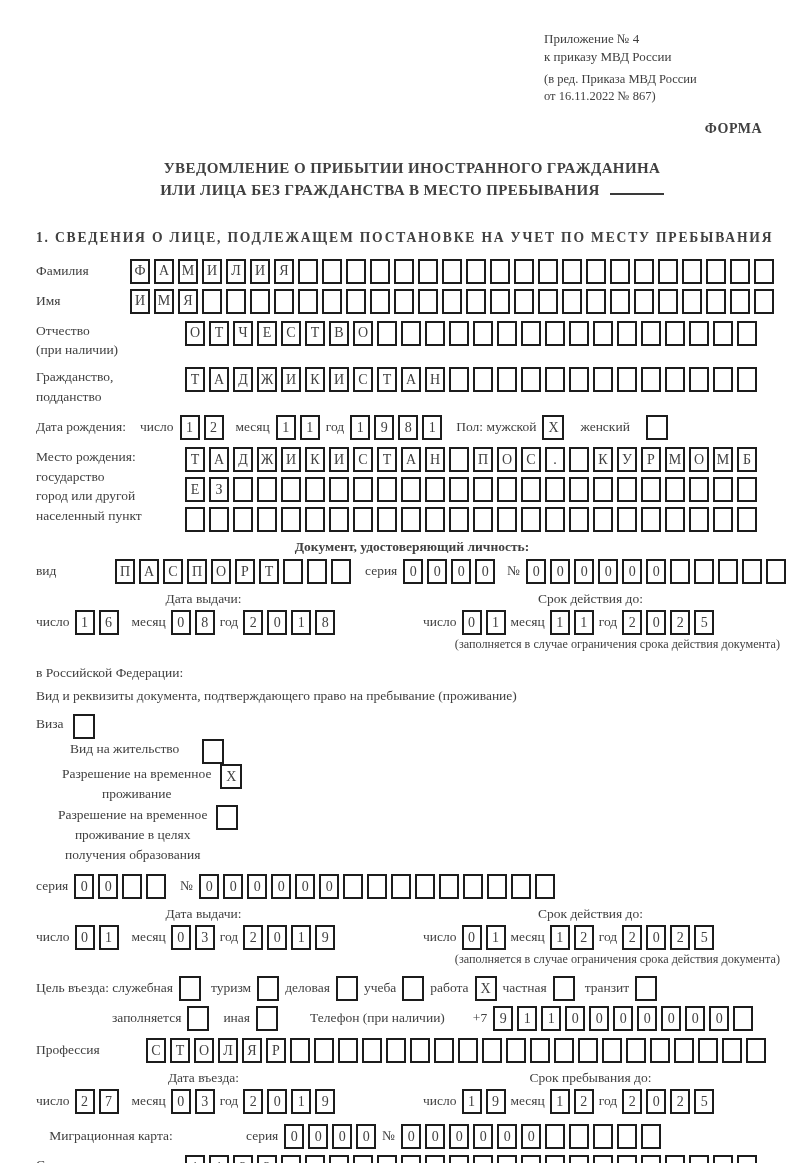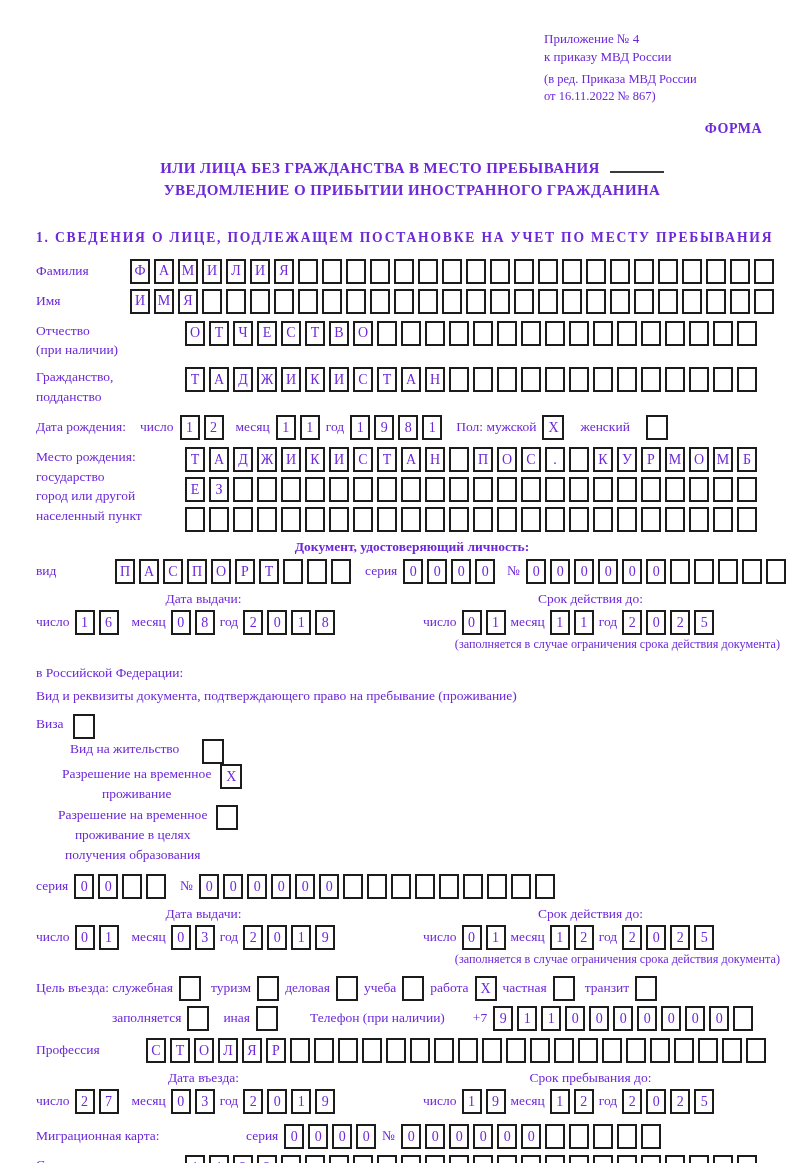--- a/index.html
+++ b/index.html
@@ -1,35 +1,35 @@
 <!DOCTYPE html>
 <html><head>
 <meta charset="utf-8">
 <style>
   * { box-sizing: border-box; }
   html,body { margin:0; padding:0; background:#888; }
   .page {
-    width:800px; height:1163px; margin:0 auto; background:#ffffff; color:#6d28d9;
+    width:800px; height:1163px; margin:0 auto; background:#ffffff; color:#404040;
     font-family:"Liberation Serif","DejaVu Serif",serif; font-size:13.5px;
     padding:30px 12px 0 36px; position:relative; overflow:hidden;
   }
   .hdr { margin-left:508px; font-size:13px; line-height:1.42; }
   .hdr-rev { margin-top:4px; font-size:12.5px; line-height:1.36; }
   .forma { font-weight:bold; text-align:right; margin:16px 26px 0 0; font-size:14px; letter-spacing:0.5px; }
   .title { text-align:center; font-weight:bold; font-size:15px; margin-top:20px; line-height:1.5; letter-spacing:0.4px; }
   .blank { display:inline-block; width:54px; border-bottom:2px solid #3a3a3a; height:13px; margin-left:10px; }
   .sec-head { font-weight:bold; font-size:13.6px; margin-top:28px; white-space:nowrap; letter-spacing:1.8px; }
   .frow { display:flex; align-items:center; gap:6px; margin-top:5px; }
   .frow-top { align-items:flex-start; }
   .lbl { line-height:1.4; }
   .lw88 { flex:0 0 88px; width:88px; }
   .lw98 { flex:0 0 98px; width:98px; }
   .lw104 { flex:0 0 104px; width:104px; }
   .lw143 { flex:0 0 143px; width:143px; }
-  .lw150 { flex:0 0 150px; width:150px; }
+  .lw150 { flex:0 0 150px; width:150px;text-align:center; }
   .mlines div { line-height:1.45; }
   .boxes { display:flex; gap:4px; }
   .cell { flex:0 0 20px; width:20px; height:25px; border:2px solid #1c1c1c;
           display:flex; align-items:center; justify-content:center; font-size:14px; background:#fff; }
   .cb { flex:0 0 22px; width:22px; height:25px; border:2px solid #1c1c1c; display:inline-flex;
         align-items:center; justify-content:center; font-size:14px; background:#fff; }
   .stack { display:flex; flex-direction:column; gap:5px; }
   .center-b { text-align:center; font-weight:bold; margin-top:7px; font-size:13.5px; }
   .dates { display:flex; margin-top:7px; }
   .dcol { width:335px; }
@@ -54,24 +54,24 @@
     <div>к приказу МВД России</div>
     <div class="hdr-rev">
       <div>(в ред. Приказа МВД России</div>
       <div>от 16.11.2022 № 867)</div>
     </div>
   </div>
 
   <div class="forma">ФОРМА</div>
 
   <div class="title">
+    <div>УВЕДОМЛЕНИЕ О ПРИБЫТИИ ИНОСТРАННОГО ГРАЖДАНИНА</div>
     <div>
       <span>ИЛИ ЛИЦА БЕЗ ГРАЖДАНСТВА В МЕСТО ПРЕБЫВАНИЯ</span><span class="blank"></span>
     </div>
-    <div>УВЕДОМЛЕНИЕ О ПРИБЫТИИ ИНОСТРАННОГО ГРАЖДАНИНА</div>
   </div>
 
   <div class="sec-head">1. СВЕДЕНИЯ О ЛИЦЕ, ПОДЛЕЖАЩЕМ ПОСТАНОВКЕ НА УЧЕТ ПО МЕСТУ ПРЕБЫВАНИЯ</div>
 
   <div class="frow" style="margin-top:13px">
     <div class="lbl lw88">Фамилия</div>
     <div class="boxes">
         <span class="cell">Ф</span>
         <span class="cell">А</span>
         <span class="cell">М</span>

